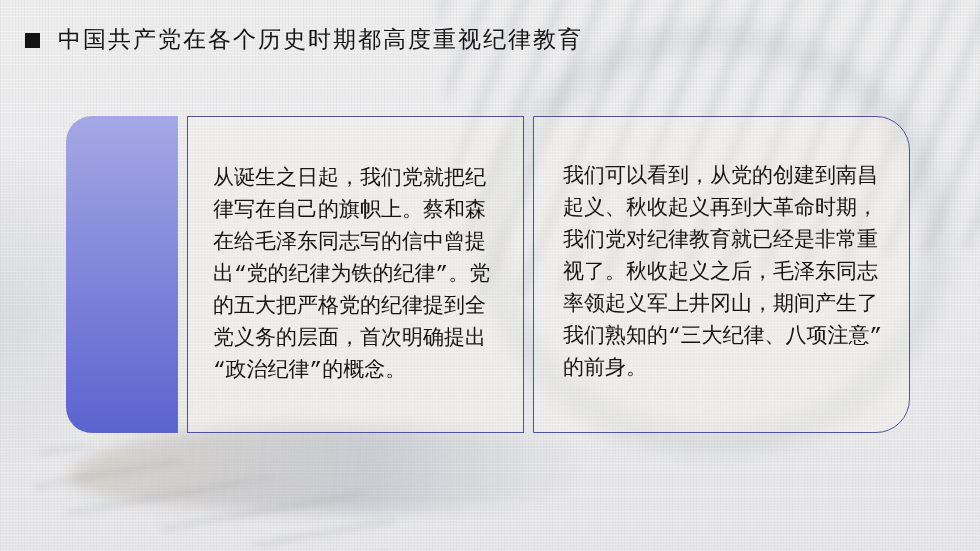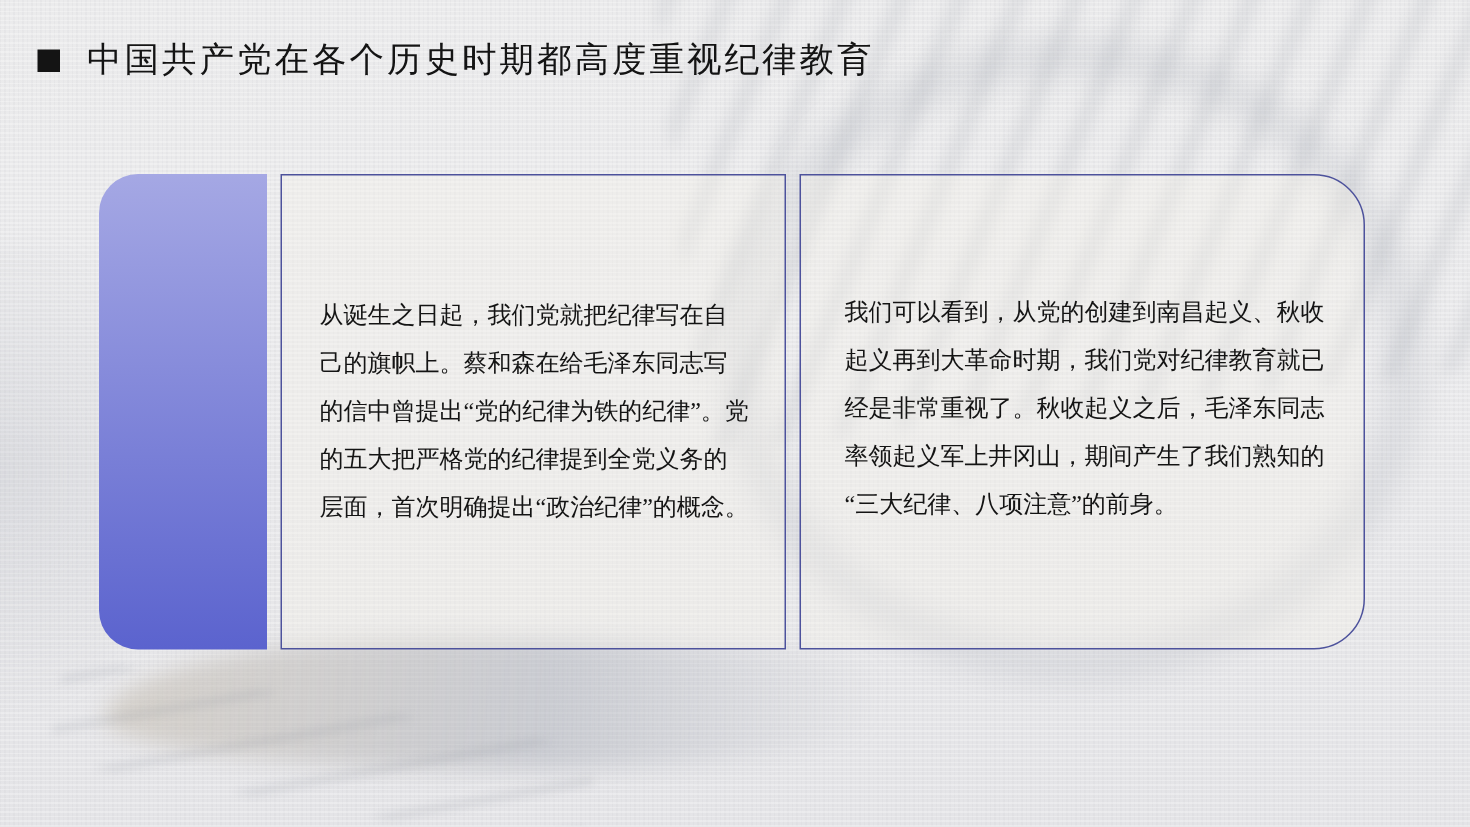--- a/index.html
+++ b/index.html
@@ -88,22 +88,22 @@
     z-index:2;
   }
   .card{
     position:absolute;top:116px;height:317px;
     border:1.5px solid var(--card-border);
     background:rgba(246,243,236,.35);
     display:flex;align-items:center;
     z-index:2;
   }
   .card p{
-    font-family:Liberation Serif, serif;
-    font-size:16px;line-height:32px;
+    font-family:Liberation Mono, monospace;
+    font-size:21px;line-height:32px;
     color:var(--body-text);
     text-align:left;
     word-break:break-all;
   }
   .card-left{
     left:187px;width:337px;
     padding:0 23px 0 25px;
   }
   .card-right{
     left:533px;width:377px;

